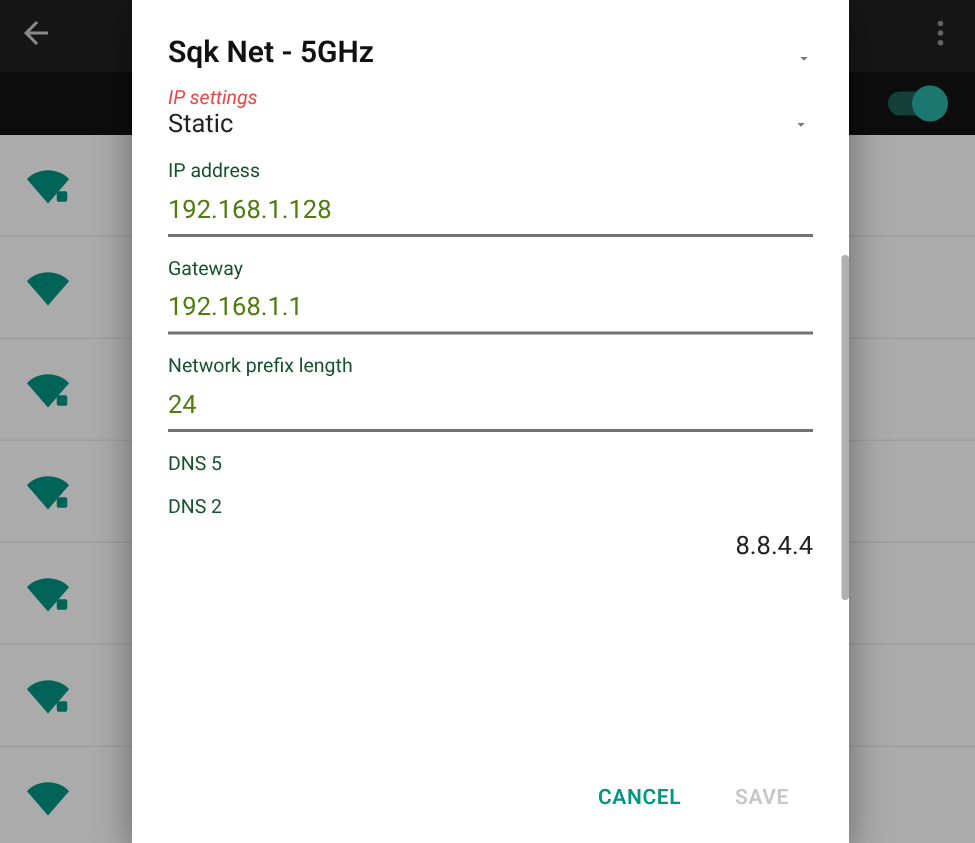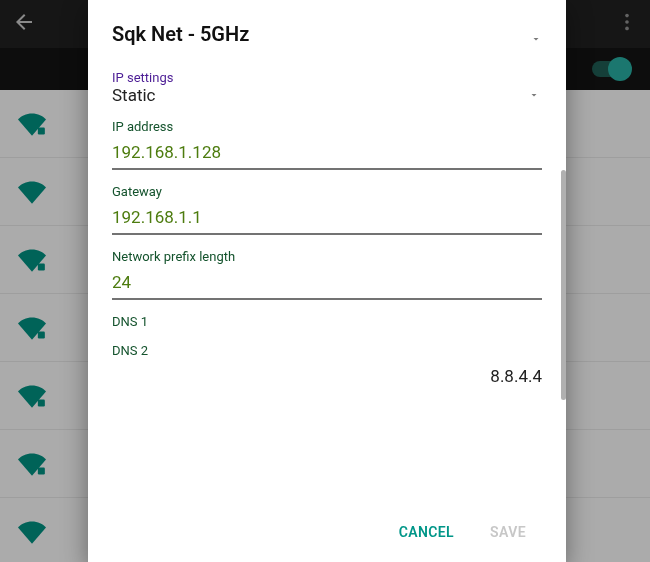--- a/index.html
+++ b/index.html
@@ -106,22 +106,23 @@
       margin-bottom: 2px;
     }
     .title-caret {
       position: absolute;
       right: 24px;
       top: 30px;
       color: #7a7a7a;
     }
     .label {
       font-size: 13px;
-      color: #4c1d95;
-      margin-top: 24px;
+      color: #ef4444;
+      margin-top: 12px;
+      font-style: italic;
     }
     .static-row {
       display: flex;
       align-items: center;
       justify-content: space-between;
       padding-right: 2px;
     }
     .static-value {
       font-size: 17px;
       color: #222;
@@ -267,21 +268,21 @@
 
     <div class="field-label">IP address</div>
     <input class="input-underline" value="192.168.1.128" style="">
 
     <div class="field-label">Gateway</div>
     <input class="input-underline" value="192.168.1.1" style="">
 
     <div class="field-label">Network prefix length</div>
     <input class="input-underline" value="24" style="">
 
-    <div class="field-label">DNS 1</div>
+    <div class="field-label">DNS 5</div>
 
     <div class="field-label">DNS 2</div>
     <div class="value-noline">8.8.4.4</div>
 
     <div class="scroll-indicator"></div>
   </div>
 
   <div class="dialog-actions">
     <button class="btn btn-cancel">CANCEL</button>
     <button class="btn btn-save">SAVE</button>

